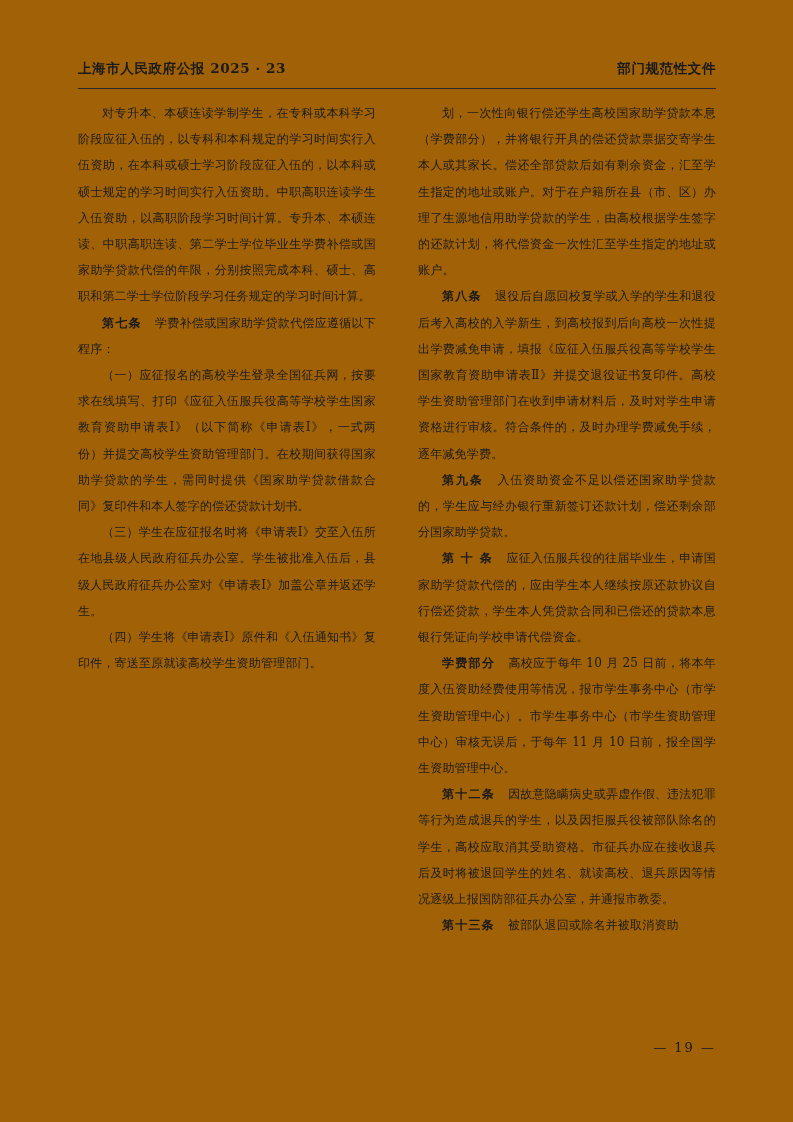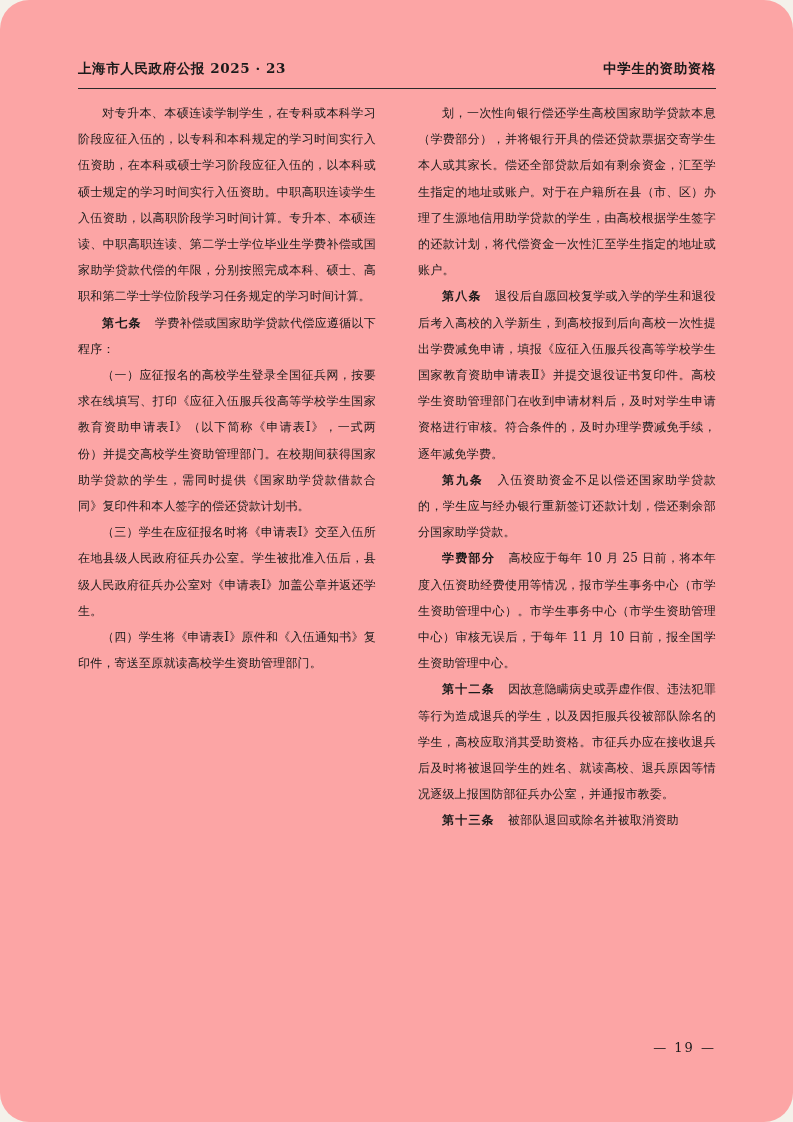--- a/index.html
+++ b/index.html
@@ -13,22 +13,21 @@
     font-family: "DejaVu Serif", "Liberation Serif", serif;
     color: #1a1a1a;
     position: relative;
     overflow: hidden;
   }
   .page {
     position: absolute;
     left: 0; top: 0;
     width: 793px;
     height: 1122px;
-    background: #fca5a5;
-    border-radius: 29px;
+    background: #a16207;
   }
   .header {
     position: absolute;
     left: 78px;
     top: 60px;
     width: 638px;
     display: flex;
     justify-content: space-between;
     align-items: flex-end;
     font-size: 13.5px;
@@ -90,36 +89,37 @@
     margin-left: 40px;
   }
 </style>
 </head>
 <body>
 
 <div class="page">
 
   <div class="header">
     <div>上海市人民政府公报 2025 · 23</div>
-    <div>中学生的资助资格</div>
+    <div>部门规范性文件</div>
   </div>
   <div class="header-rule"></div>
 
   <div class="columns">
     <div class="col" id="left-col">
         <p class="para"><span>对专升本、本硕连读学制学生，在专科或本科学习阶段应征入伍的，以专科和本科规定的学习时间实行入伍资助，在本科或硕士学习阶段应征入伍的，以本科或硕士规定的学习时间实行入伍资助。中职高职连读学生入伍资助，以高职阶段学习时间计算。专升本、本硕连读、中职高职连读、第二学士学位毕业生学费补偿或国家助学贷款代偿的年限，分别按照完成本科、硕士、高职和第二学士学位阶段学习任务规定的学习时间计算。</span></p>
         <p class="para"><span class="bold-lead">第七条</span><span class="gap"></span><span>学费补偿或国家助学贷款代偿应遵循以下程序：</span></p>
         <p class="para"><span>（一）应征报名的高校学生登录全国征兵网，按要求在线填写、打印《应征入伍服兵役高等学校学生国家教育资助申请表Ⅰ》（以下简称《申请表Ⅰ》，一式两份）并提交高校学生资助管理部门。在校期间获得国家助学贷款的学生，需同时提供《国家助学贷款借款合同》复印件和本人签字的偿还贷款计划书。</span></p>
         <p class="para"><span>（三）学生在应征报名时将《申请表Ⅰ》交至入伍所在地县级人民政府征兵办公室。学生被批准入伍后，县级人民政府征兵办公室对《申请表Ⅰ》加盖公章并返还学生。</span></p>
         <p class="para"><span>（四）学生将《申请表Ⅰ》原件和《入伍通知书》复印件，寄送至原就读高校学生资助管理部门。</span></p>
       </div>
     <div class="col" id="right-col">
         <p class="para"><span>划，一次性向银行偿还学生高校国家助学贷款本息（学费部分），并将银行开具的偿还贷款票据交寄学生本人或其家长。偿还全部贷款后如有剩余资金，汇至学生指定的地址或账户。对于在户籍所在县（市、区）办理了生源地信用助学贷款的学生，由高校根据学生签字的还款计划，将代偿资金一次性汇至学生指定的地址或账户。</span></p>
         <p class="para"><span class="bold-lead">第八条</span><span class="gap"></span><span>退役后自愿回校复学或入学的学生和退役后考入高校的入学新生，到高校报到后向高校一次性提出学费减免申请，填报《应征入伍服兵役高等学校学生国家教育资助申请表Ⅱ》并提交退役证书复印件。高校学生资助管理部门在收到申请材料后，及时对学生申请资格进行审核。符合条件的，及时办理学费减免手续，逐年减免学费。</span></p>
         <p class="para"><span class="bold-lead">第九条</span><span class="gap"></span><span>入伍资助资金不足以偿还国家助学贷款的，学生应与经办银行重新签订还款计划，偿还剩余部分国家助学贷款。</span></p>
+        <p class="para"><span class="bold-lead">第 十 条</span><span class="gap"></span><span>应征入伍服兵役的往届毕业生，申请国家助学贷款代偿的，应由学生本人继续按原还款协议自行偿还贷款，学生本人凭贷款合同和已偿还的贷款本息银行凭证向学校申请代偿资金。</span></p>
         <p class="para"><span class="bold-lead">学费部分</span><span class="gap"></span><span>高校应于每年 10 月 25 日前，将本年度入伍资助经费使用等情况，报市学生事务中心（市学生资助管理中心）。市学生事务中心（市学生资助管理中心）审核无误后，于每年 11 月 10 日前，报全国学生资助管理中心。</span></p>
         <p class="para"><span class="bold-lead">第十二条</span><span class="gap"></span><span>因故意隐瞒病史或弄虚作假、违法犯罪等行为造成退兵的学生，以及因拒服兵役被部队除名的学生，高校应取消其受助资格。市征兵办应在接收退兵后及时将被退回学生的姓名、就读高校、退兵原因等情况逐级上报国防部征兵办公室，并通报市教委。</span></p>
         <p class="para"><span class="bold-lead">第十三条</span><span class="gap"></span><span>被部队退回或除名并被取消资助</span></p>
       </div>
   </div>
 
   <div class="footer">
     <span class="dash">— 19 —</span>
   </div>
 

